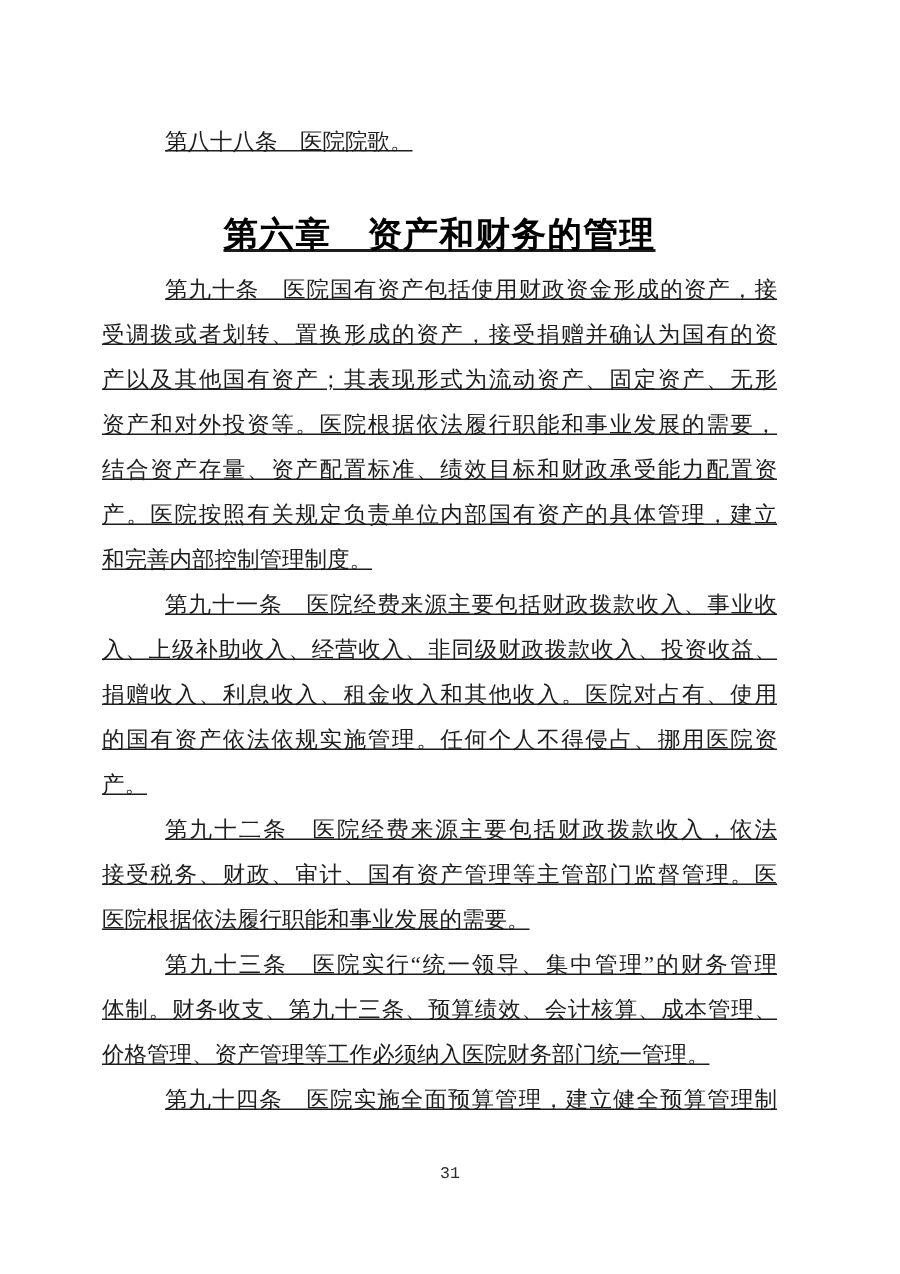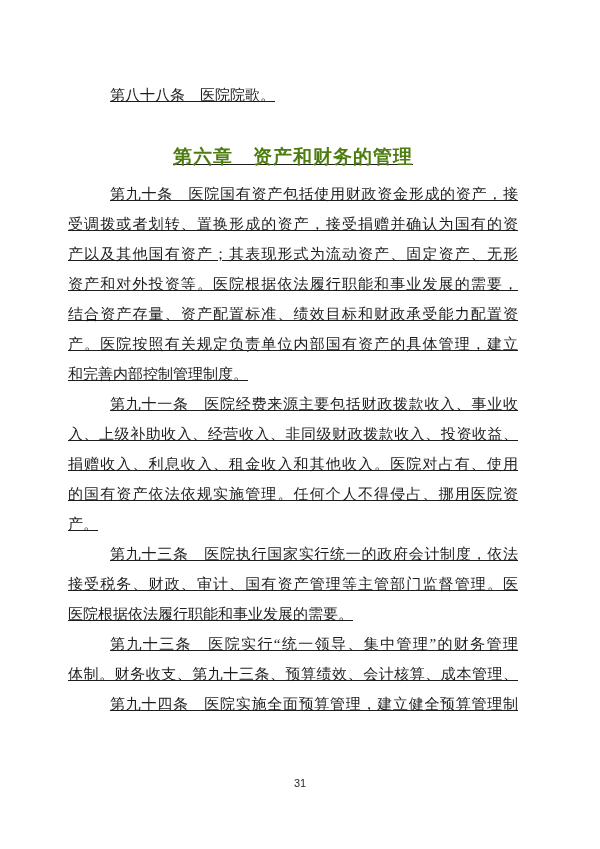--- a/index.html
+++ b/index.html
@@ -37,35 +37,35 @@
   }
   .line.first {
     text-indent: 42px;
   }
   .heading {
     margin: 30px 0 6px 0;
     height: 33px;
     line-height: 33px;
     font-family: "Liberation Sans", "DejaVu Sans", sans-serif;
     font-weight: 700;
-    font-size: 19px;
+    font-size: 23px;
     text-align: center;
     letter-spacing: 1px;
-    color: #4d7c0f;
+    color: #000000;
   }
   .para {
     margin: 0;
   }
   .pagenum {
     position: absolute;
     left: 0;
     top: 777px;
     width: 600px;
     text-align: center;
-    font-family: Liberation Sans, sans-serif;
+    font-family: Liberation Mono, monospace;
     font-size: 11px;
     color: #2a2a2a;
   }
 </style>
 </head>
 <body>
 
 <div class="page">
   <div class="content">
     <div class="line left first">第八十八条　医院院歌。</div>
@@ -81,27 +81,28 @@
           <div class="line left">和完善内部控制管理制度。</div>
         </div>
         <div class="para">
           <div class="line first">第九十一条　医院经费来源主要包括财政拨款收入、事业收</div>
           <div class="line">入、上级补助收入、经营收入、非同级财政拨款收入、投资收益、</div>
           <div class="line">捐赠收入、利息收入、租金收入和其他收入。医院对占有、使用</div>
           <div class="line">的国有资产依法依规实施管理。任何个人不得侵占、挪用医院资</div>
           <div class="line left">产。</div>
         </div>
         <div class="para">
-          <div class="line first">第九十三条　医院执行国家实行统一的政府会计制度，依法</div>
+          <div class="line first">第九十二条　医院经费来源主要包括财政拨款收入，依法</div>
           <div class="line">接受税务、财政、审计、国有资产管理等主管部门监督管理。医</div>
           <div class="line left">医院根据依法履行职能和事业发展的需要。</div>
         </div>
         <div class="para">
           <div class="line first">第九十三条　医院实行“统一领导、集中管理”的财务管理</div>
           <div class="line">体制。财务收支、第九十三条、预算绩效、会计核算、成本管理、</div>
+          <div class="line left">价格管理、资产管理等工作必须纳入医院财务部门统一管理。</div>
         </div>
         <div class="para">
           <div class="line first">第九十四条　医院实施全面预算管理，建立健全预算管理制</div>
         </div>
       </div>
   </div>
   <div class="pagenum">31</div>
 </div>
 
 </body></html>

